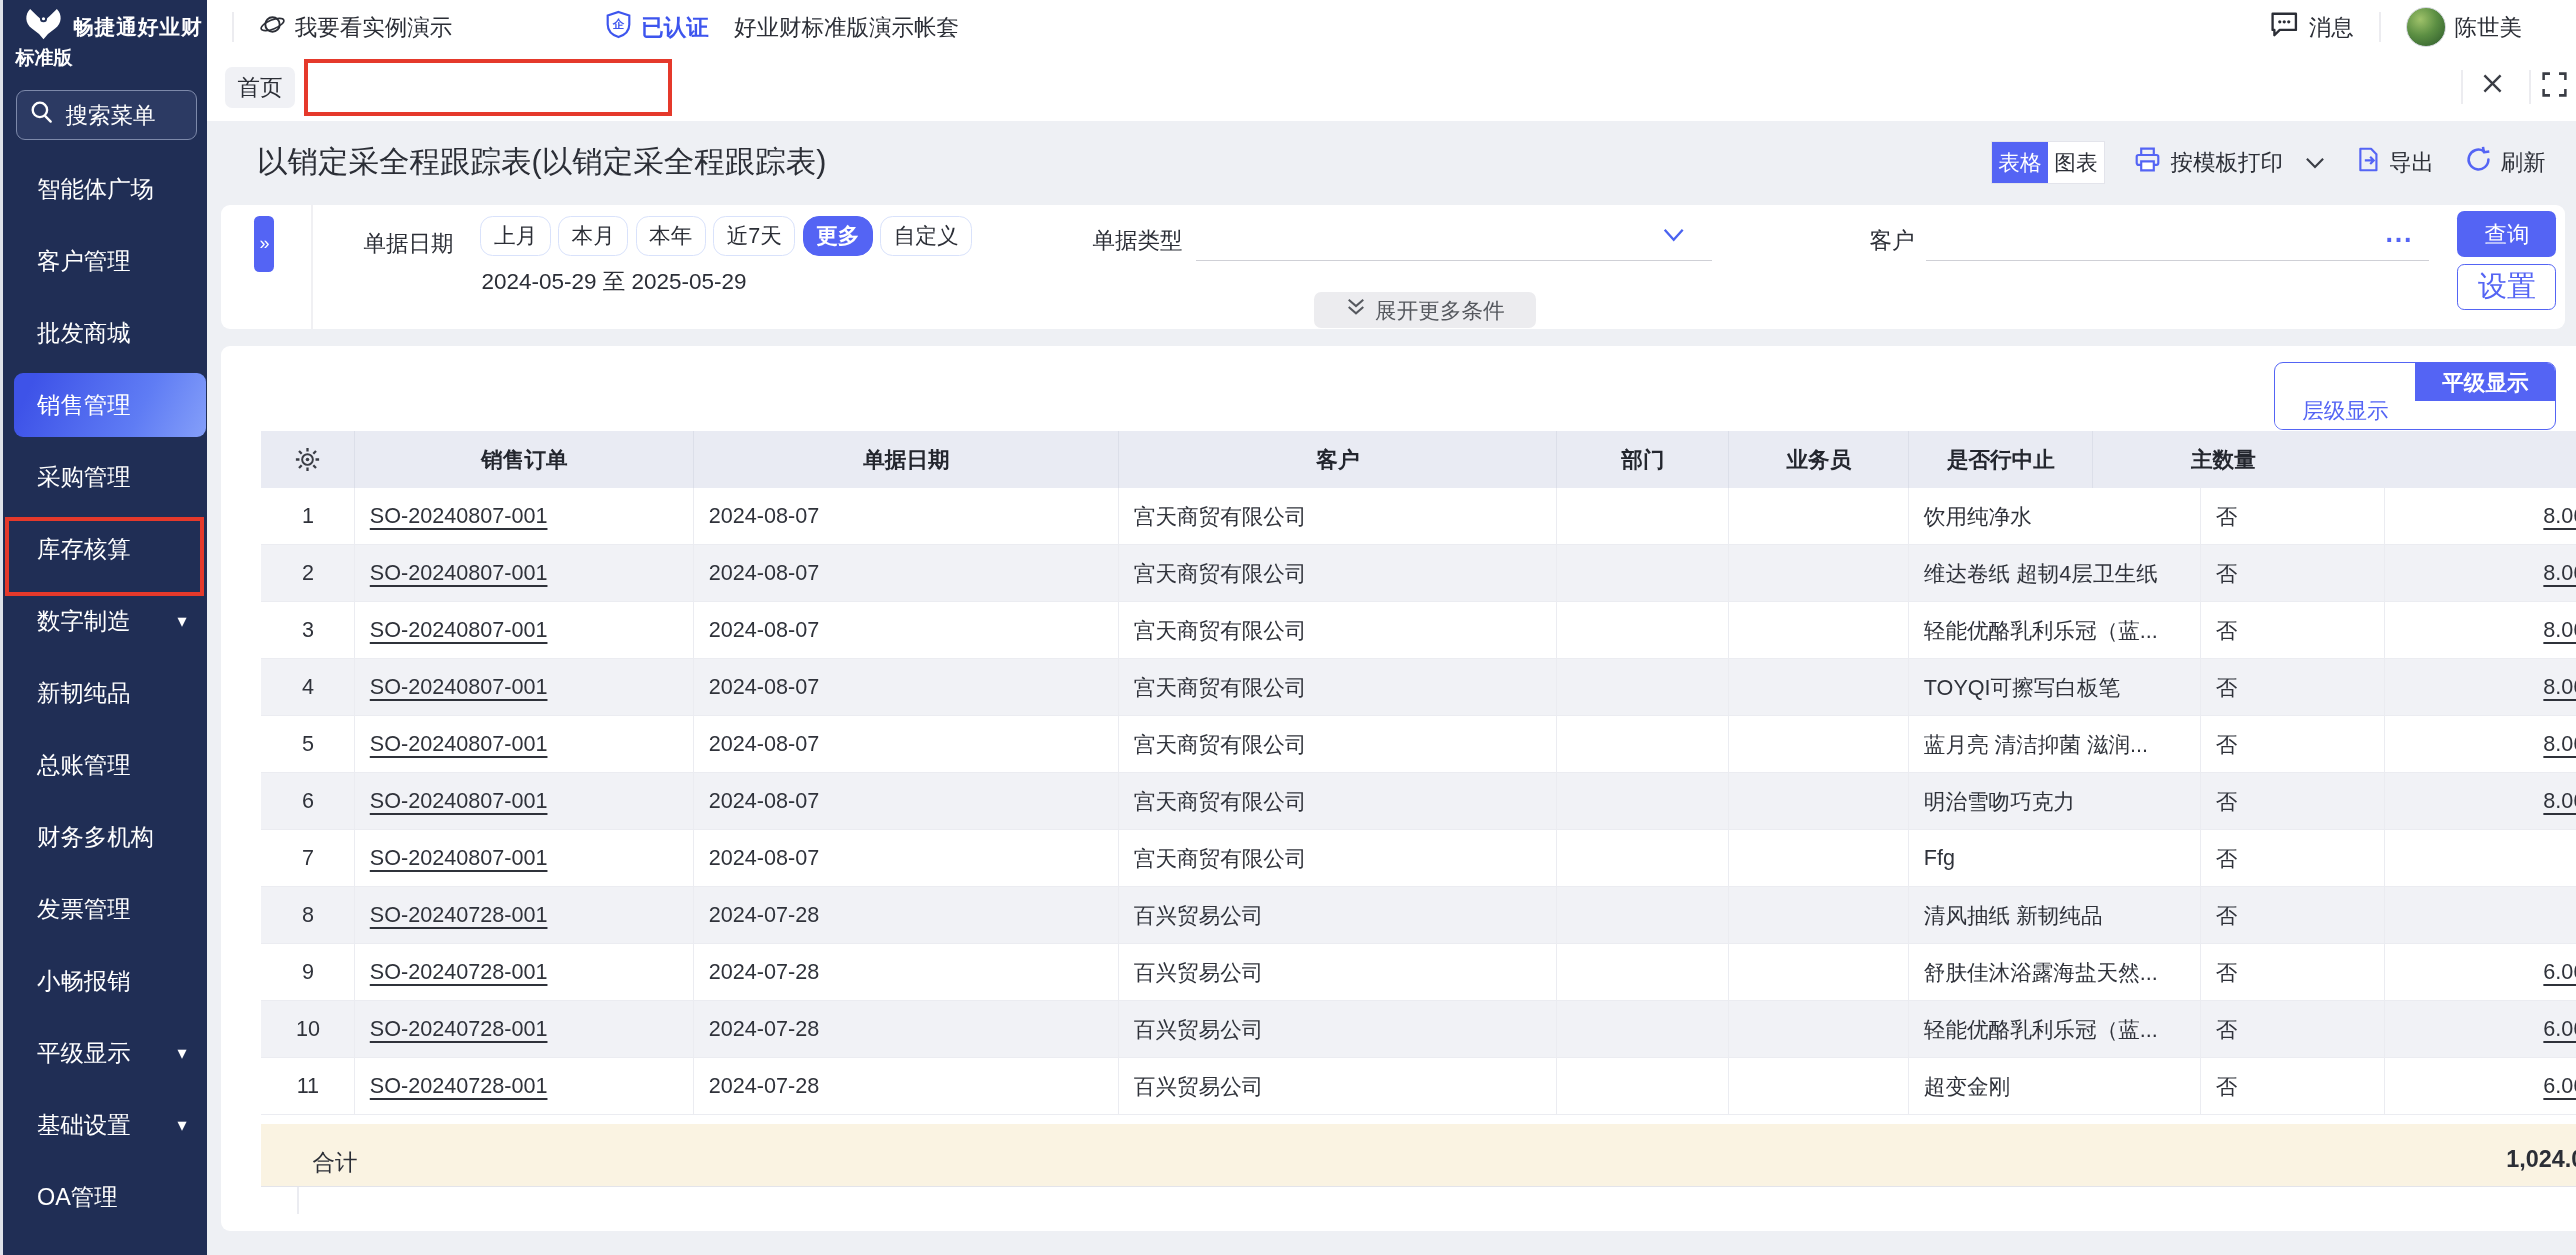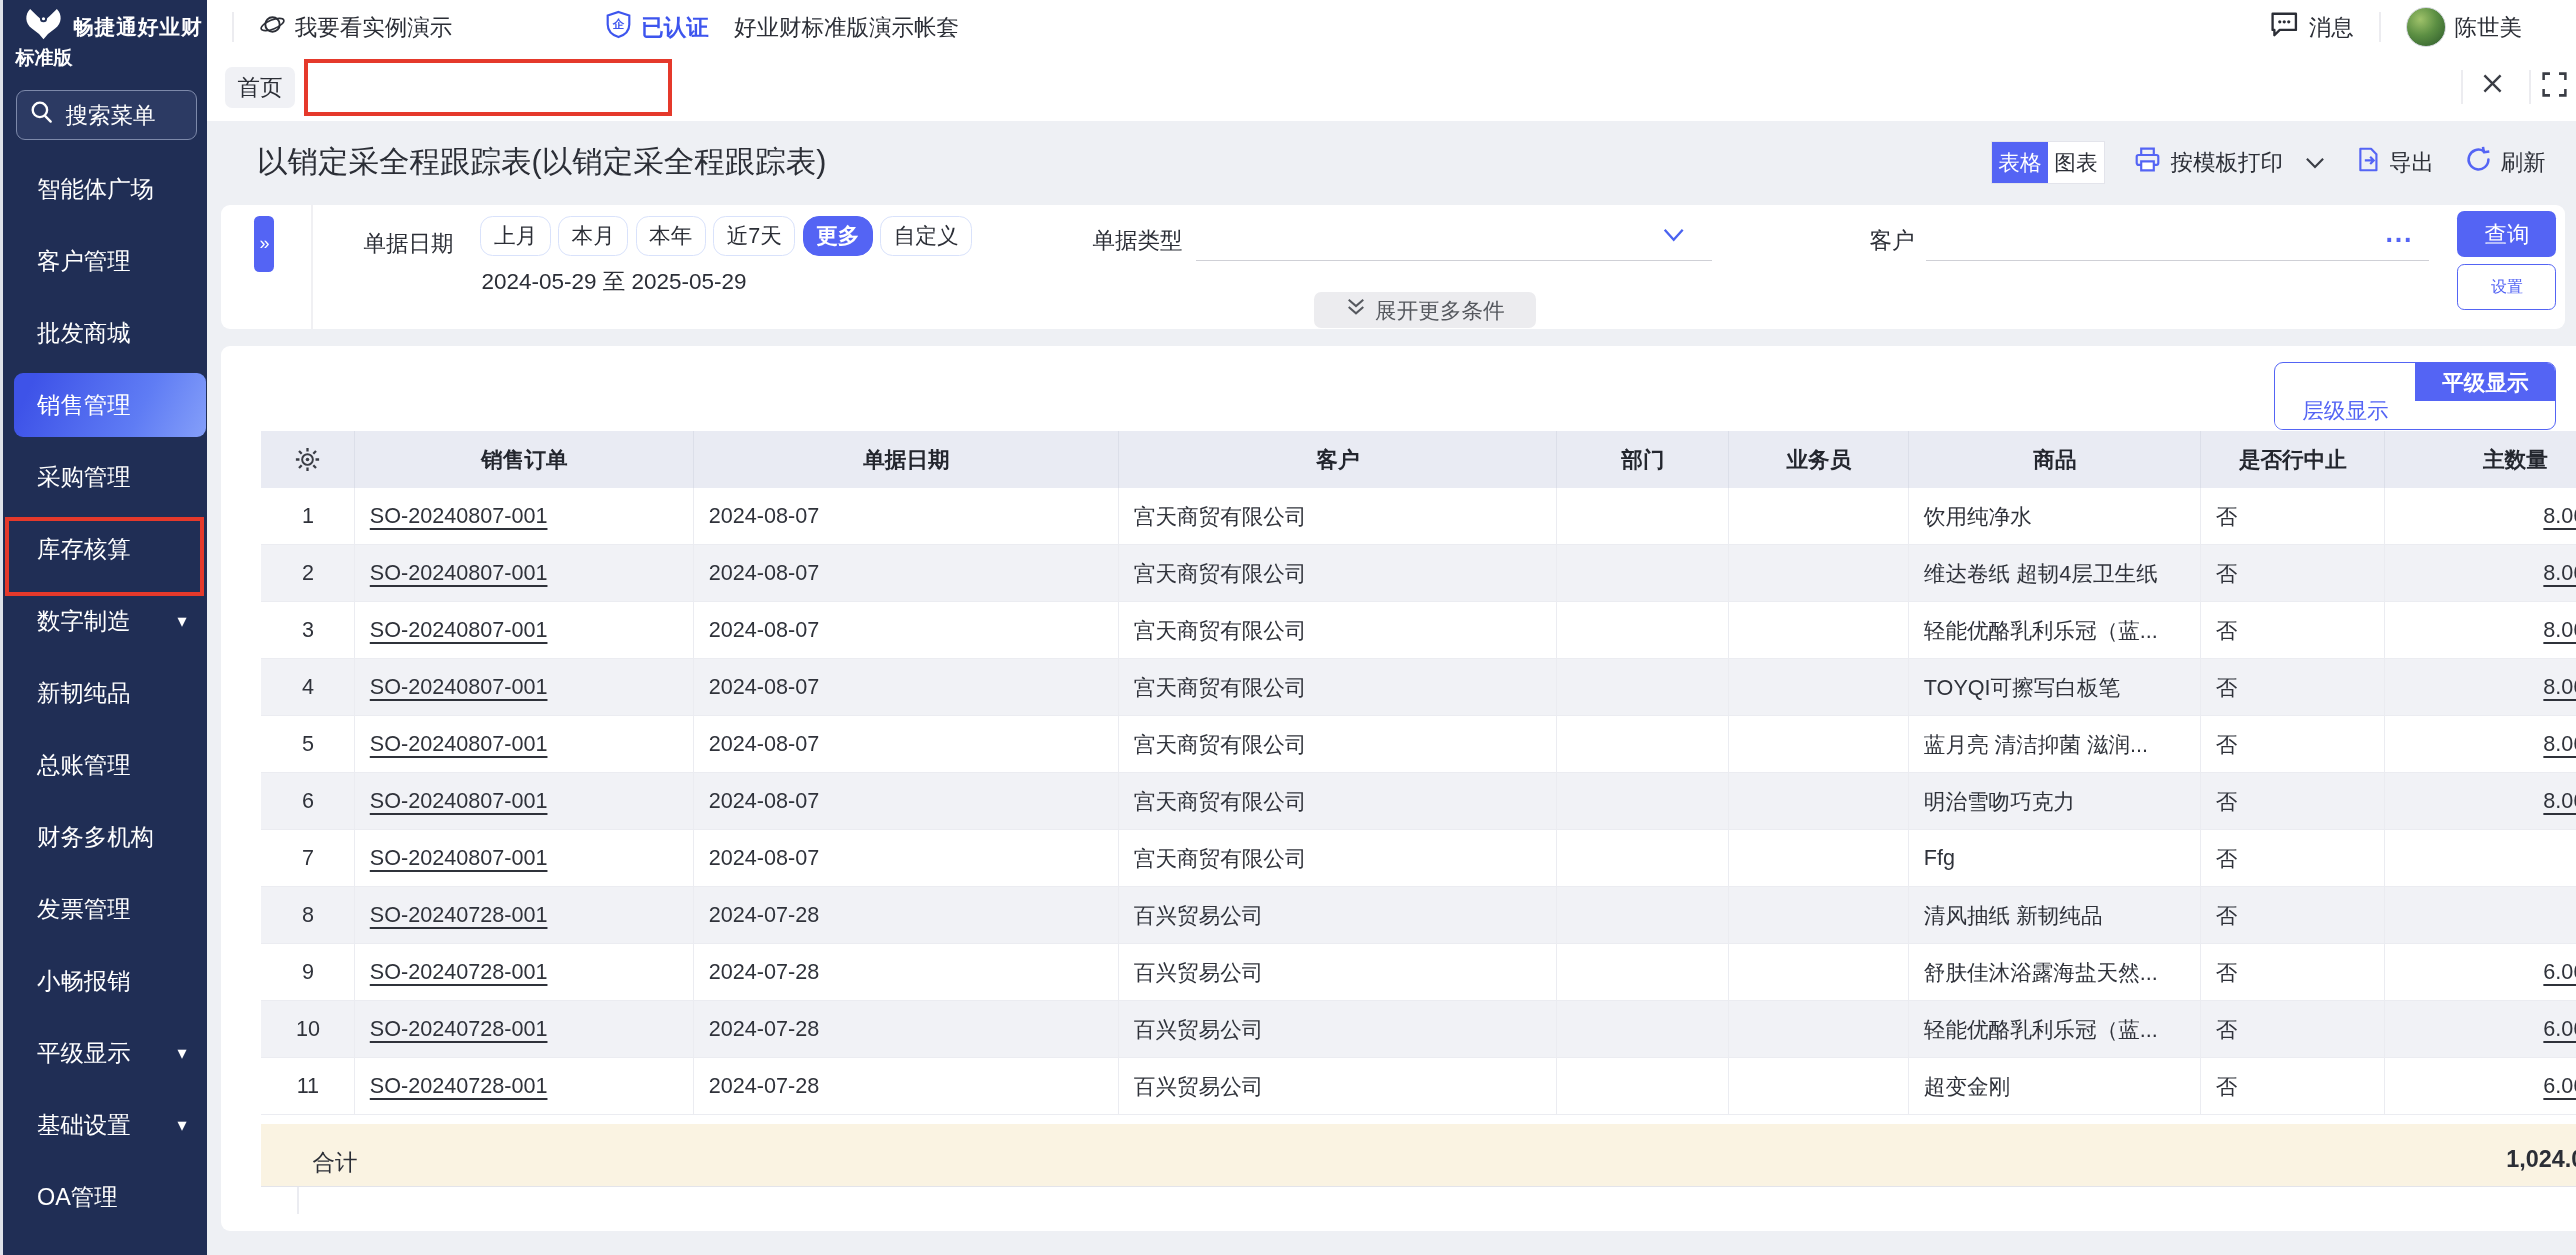--- a/index.html
+++ b/index.html
@@ -58,21 +58,21 @@
   .pill.active { background:#5464f4; border-color:#5464f4; color:#fff; border-radius:16px; font-weight:600; }
   .date-range { position:absolute; left:260px; top:61px; font-size:22.5px; color:#2b2e36; }
   .lbl-date { position:absolute; left:142px; top:23.4px; }
   .lbl-type { position:absolute; left:871px; top:20px; }
   .fld-type { position:absolute; left:975px; top:0px; width:516px; height:56px; border-bottom:1.8px solid #cfd0d6; cursor:pointer; }
   .fld-type svg { position:absolute; right:27px; top:23.4px; }
   .lbl-cust { position:absolute; left:1648px; top:20px; }
   .fld-cust { position:absolute; left:1705px; top:0px; width:503px; height:56px; border-bottom:1.8px solid #cfd0d6; cursor:text; }
   .dots { position:absolute; right:16px; top:12.6px; color:#5464f4; font-size:27px; font-weight:700; letter-spacing:1.8px; }
   .btn-query { position:absolute; left:2236px; top:6.3px; width:99px; height:46px; background:#5464f4; color:#fff; border:none; border-radius:7.2px; font-size:22.5px; cursor:pointer; }
-  .btn-settings { position:absolute; left:2236px; top:59px; width:99px; height:46px; background:#fff; color:#5464f4; border:1.8px solid #5464f4; border-radius:7.2px; font-size:16px; cursor:pointer; }
+  .btn-settings { position:absolute; left:2236px; top:59px; width:99px; height:46px; background:#fff; color:#5464f4; border:1.8px solid #5464f4; border-radius:7.2px; font-size:29px; cursor:pointer; }
   .expand-pill { position:absolute; left:1093px; top:87px; width:222px; height:36px; background:#ececef; border-radius:7.2px; display:flex; align-items:center; justify-content:center; gap:9px; font-size:21.6px; color:#55585e; cursor:pointer; }
 
   
   .table-panel { position:absolute; left:14.4px; top:225px; width:2355px; height:885px; background:#fff; border-radius:9px 0 0 9px; overflow:hidden; }
   .disp-toggle { position:absolute; right:20px; top:16px; display:flex; border:1.8px solid #5464f4; border-radius:9px; overflow:hidden; }
   .disp-toggle div { width:140px; height:38px; display:flex; align-items:center; justify-content:center; font-size:21.6px; cursor:pointer; }
   .dt-hier { background:#fff; color:#5464f4;margin-top:28px; }
   .dt-flat { background:#5464f4; color:#fff; font-weight:600; }
   .tbl { position:absolute; left:40px; top:85px; width:2396px; }
   .t-head { display:flex; background:#e9ebf3; height:57px; }
@@ -341,21 +341,20 @@
                 <line x1="4.5" y1="23.5" x2="7.5" y2="20.5"></line>
                 <line x1="20.5" y1="7.5" x2="23.5" y2="4.5"></line>
               </g>
             </svg>
           </div>
           <div class="th" style="width: 339px;">销售订单</div>
           <div class="th" style="width: 425px;">单据日期</div>
           <div class="th" style="width: 438px;">客户</div>
           <div class="th" style="width: 172px;">部门</div>
           <div class="th" style="width: 180px;">业务员</div>
-          <div class="th" style="width: 292px;">商品</div>
           <div class="th" style="width: 184px;">是否行中止</div>
           <div class="th" style="width: 260px;">主数量</div>
         </div>
       <div id="tbody">
           <div class="t-row">
             <div class="td c" style="width: 94px;">1</div>
             <div class="td lnk" style="width: 339px;">SO-20240807-001</div>
             <div class="td" style="width: 425px;">2024-08-07</div>
             <div class="td" style="width: 438px;">宫天商贸有限公司</div>
             <div class="td" style="width: 172px;"></div>

